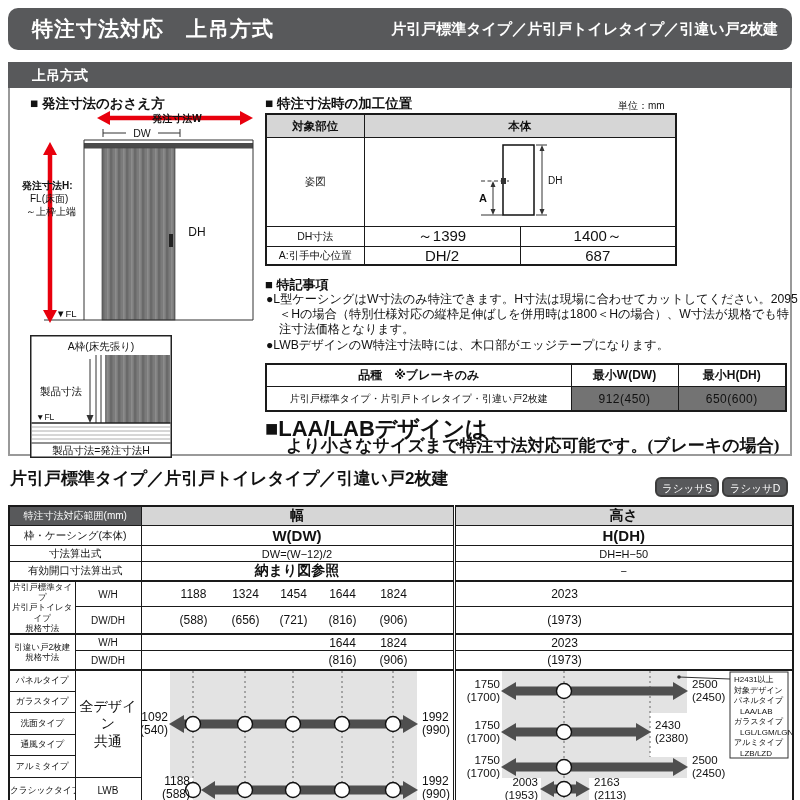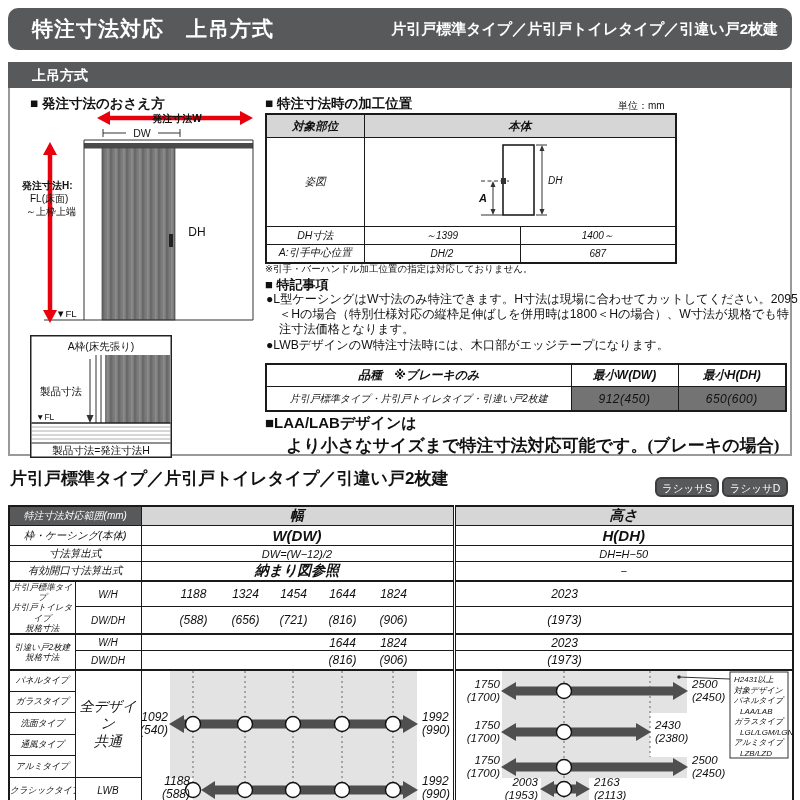--- a/index.html
+++ b/index.html
@@ -12,37 +12,37 @@
   .hdr .st{position:absolute;right:14px;top:0;line-height:42px;color:#fff;font-size:15px;font-weight:bold;}
   
   .secbox{position:absolute;left:8px;top:62px;width:784px;height:394px;border:2px solid #999;box-sizing:border-box;background:#fff;}
   .secbar{position:absolute;left:8px;top:62px;width:784px;height:26px;background:#58595b;color:#fff;
           font-size:14px;font-weight:bold;line-height:26px;padding-left:24px;box-sizing:border-box;}
   .h-left{position:absolute;left:30px;top:95px;font-size:13.5px;font-weight:bold;}
   .h-right{position:absolute;left:265px;top:95px;font-size:13.5px;font-weight:bold;}
   .unit{position:absolute;left:618px;top:99px;font-size:10px;}
   
   table{border-collapse:collapse;table-layout:fixed;}
-  td{border:1px solid #1a1a1a;padding:0;text-align:center;vertical-align:middle;overflow:hidden;font-style:italic;}
+  td{border:1px solid #1a1a1a;padding:0;text-align:center;vertical-align:middle;overflow:hidden;}
   .t1{position:absolute;left:265px;top:113px;width:410px;border:2px solid #1a1a1a;}
   .t1 .hd{background:#d6d6d6;font-size:11.5px;font-weight:600;height:22px;}
   .t1 .lb{font-size:10.5px;}
-  .t1 .vl{font-size:10px;}
+  .t1 .vl{font-size:15px;}
   .note1{position:absolute;left:265px;top:263px;font-size:9.5px;}
   .h-tokki{position:absolute;left:265px;top:276px;font-size:13px;font-weight:bold;}
   .bullet{position:absolute;left:266px;width:522px;font-size:12.2px;line-height:1.22;padding-left:13px;text-indent:-13px;}
   .b1{top:292px}
   .b2{top:338px}
   .t2{position:absolute;left:265px;top:363px;width:520px;border:2px solid #1a1a1a;}
   .t2 .hrow td{height:21px;font-size:12px;font-weight:600;}
   .t2 .k{font-size:10.5px;font-weight:600;}
   .t2 .drow td{height:23px;}
   .t2 .dl{font-size:10px;}
   .t2 .dv{font-size:12px;background:#737373;letter-spacing:.5px;}
-  .laa1{position:absolute;left:265px;top:414px;font-size:15px;font-weight:bold;text-align:center;}
+  .laa1{position:absolute;left:265px;top:414px;font-size:22px;font-weight:bold;text-align:center;}
   .laa2{position:absolute;left:286px;top:434px;font-size:17px;font-weight:bold;font-family:Liberation Serif, serif;}
   
   .btitle{position:absolute;left:10px;top:467px;font-size:17px;font-weight:bold;}
   .badge{position:absolute;top:477px;height:20px;background:#58595b;border:2px solid #3c3c3c;border-radius:6px;
          color:#fff;font-size:10.5px;line-height:18px;text-align:center;box-sizing:border-box;}
   .bS{left:655px;width:64px}
   .bD{left:722px;width:66px}
   
   .t3{position:absolute;left:8px;top:505px;width:784px;border:2px solid #1a1a1a;}
   .t3 td{font-size:11px;}
@@ -189,21 +189,20 @@
       <td class="vl">1400～</td>
     </tr>
     <tr style="height:18px">
       <td class="lb">A:引手中心位置</td>
       <td class="vl">DH/2</td>
       <td class="vl">687</td>
     </tr>
   </tbody>
     </table>
 
-  <div class="note1">※引手・バーハンドル加工位置の指定は対応しておりません。</div>
 
   <div class="h-tokki">■ 特記事項</div>
   <div class="bullet b1">●L型ケーシングはW寸法のみ特注できます。H寸法は現場に合わせてカットしてください。2095＜Hの場合（特別仕様対応の縦枠足伸ばしを併用時は1800＜Hの場合）、W寸法が規格でも特注寸法価格となります。</div>
   <div class="bullet b2">●LWBデザインのW特注寸法時には、木口部がエッジテープになります。</div>
 
   <table class="t2">
     <colgroup>
         <col style="width:305px">
         <col style="width:107px">
         <col style="width:108px">

